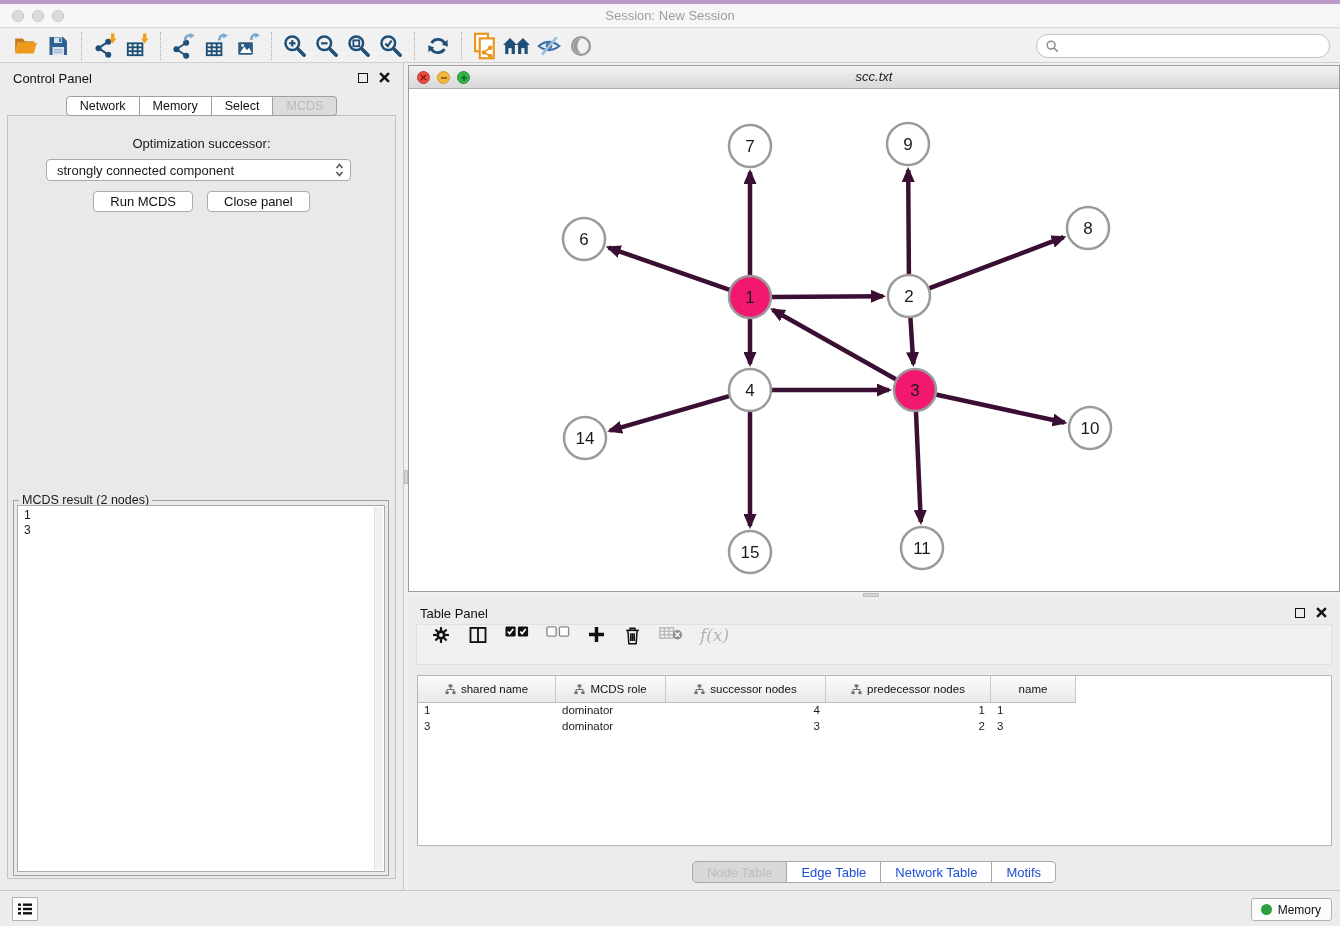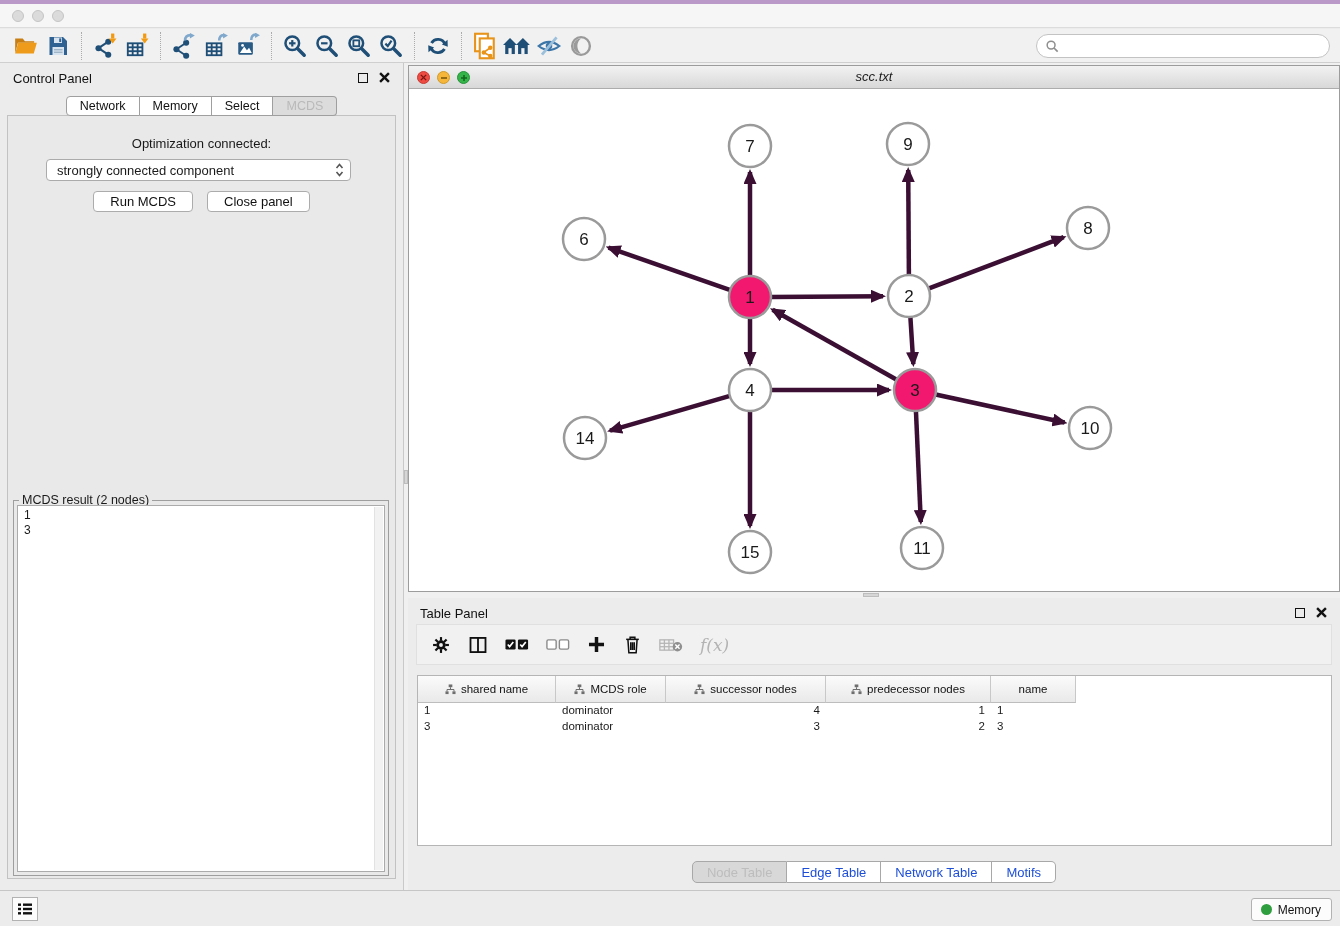--- a/index.html
+++ b/index.html
@@ -59,21 +59,21 @@
   .light { width:13px; height:13px; border-radius:50%; display:flex; align-items:center; justify-content:center; }
   .light.red { background:#EE4B42; border:1px solid #C93A32; }
   .light.yellow { background:#F5B63B; border:1px solid #D19A28; }
   .light.green { background:#35B44A; border:1px solid #26933A; }
   .net-title { position:absolute; left:0; right:0; top:3px; text-align:center; font-size:13px; color:#1a1a1a; }
   .net-canvas { position:absolute; top:23px; left:0; right:0; bottom:0; background:#fff; }
   .net-canvas svg { display:block; }
   
   .table-panel { position:absolute; left:408px; top:598px; right:0; bottom:36px; background:#ECECEC; }
   .tp-toolbar { position:absolute; top:26px; left:8px; right:8px; height:41px; background:#F1F1F1; border:1px solid #E0E0E0;
-                display:flex; align-items:center; gap:17px; padding-left:14px; }
+                display:flex; align-items:flex-start; gap:17px; padding-left:14px; }
   .tp-ic { display:flex; align-items:center; justify-content:center; }
   .fx { font-family:"DejaVu Serif", serif; font-style:italic; font-size:17px; color:#B3B3B3; }
   .tp-table { position:absolute; top:77px; left:9px; right:8px; bottom:44px; background:#fff; border:1px solid #B5B5B5; overflow:hidden; }
   .thead { display:flex; height:27px; }
   .th { background:linear-gradient(#FBFBFB,#E9E9E9); border-right:1px solid #C8C8C8; border-bottom:1px solid #BDBDBD;
         display:flex; align-items:center; justify-content:center; gap:5px; font-size:11.5px; color:#111; }
   .trow { display:flex; height:16px; font-size:11.5px; }
   .td { padding:1px 6px 0 6px; white-space:nowrap; overflow:hidden; }
   .c0 { width:138px; } .c1 { width:110px; } .c2 { width:160px; } .c3 { width:165px; } .c4 { width:85px; }
   .ra { text-align:right; }
@@ -97,20 +97,21 @@
 <div id="app">
 
   <div class="desktop-strip"></div>
 
   <div class="titlebar">
     <div class="tl-dots">
       <span class="tl-dot"></span>
       <span class="tl-dot"></span>
       <span class="tl-dot"></span>
     </div>
+    <div class="app-title">Session: New Session</div>
   </div>
 
   <div class="toolbar">
     <span class="tb-btn">
         <svg width="26" height="26" viewBox="0 0 24 24">
           <path d="M2 19 V5 H9 L11 7.5 H19.5 V9 H4.5 Z" fill="#C87E12"></path>
           <path d="M2 19 L4.8 9 H22 L19.2 19 Z" fill="#EE9A1A"></path>
         </svg>
       </span>
     <span class="tb-btn">
@@ -282,21 +283,21 @@
           </svg>
       </span>
     </div>
     <div class="cp-tabs">
       <span class="tab">Network</span>
       <span class="tab">Memory</span>
       <span class="tab">Select</span>
       <span class="tab selected">MCDS</span>
     </div>
     <div class="cp-body">
-      <div class="opt-label">Optimization connected:</div>
+      <div class="opt-label">Optimization successor:</div>
       <div class="criterion-select">
         <span class="sel-text">strongly connected component</span>
         <svg width="9" height="14" viewBox="0 0 9 14">
             <polyline points="1.5,5 4.5,1.5 7.5,5" fill="none" stroke="#555" stroke-width="1.6"></polyline>
             <polyline points="1.5,9 4.5,12.5 7.5,9" fill="none" stroke="#555" stroke-width="1.6"></polyline>
           </svg>
       </div>
       <div class="btn-row">
         <span class="pushbtn">Run MCDS</span>
         <span class="pushbtn">Close panel</span>

